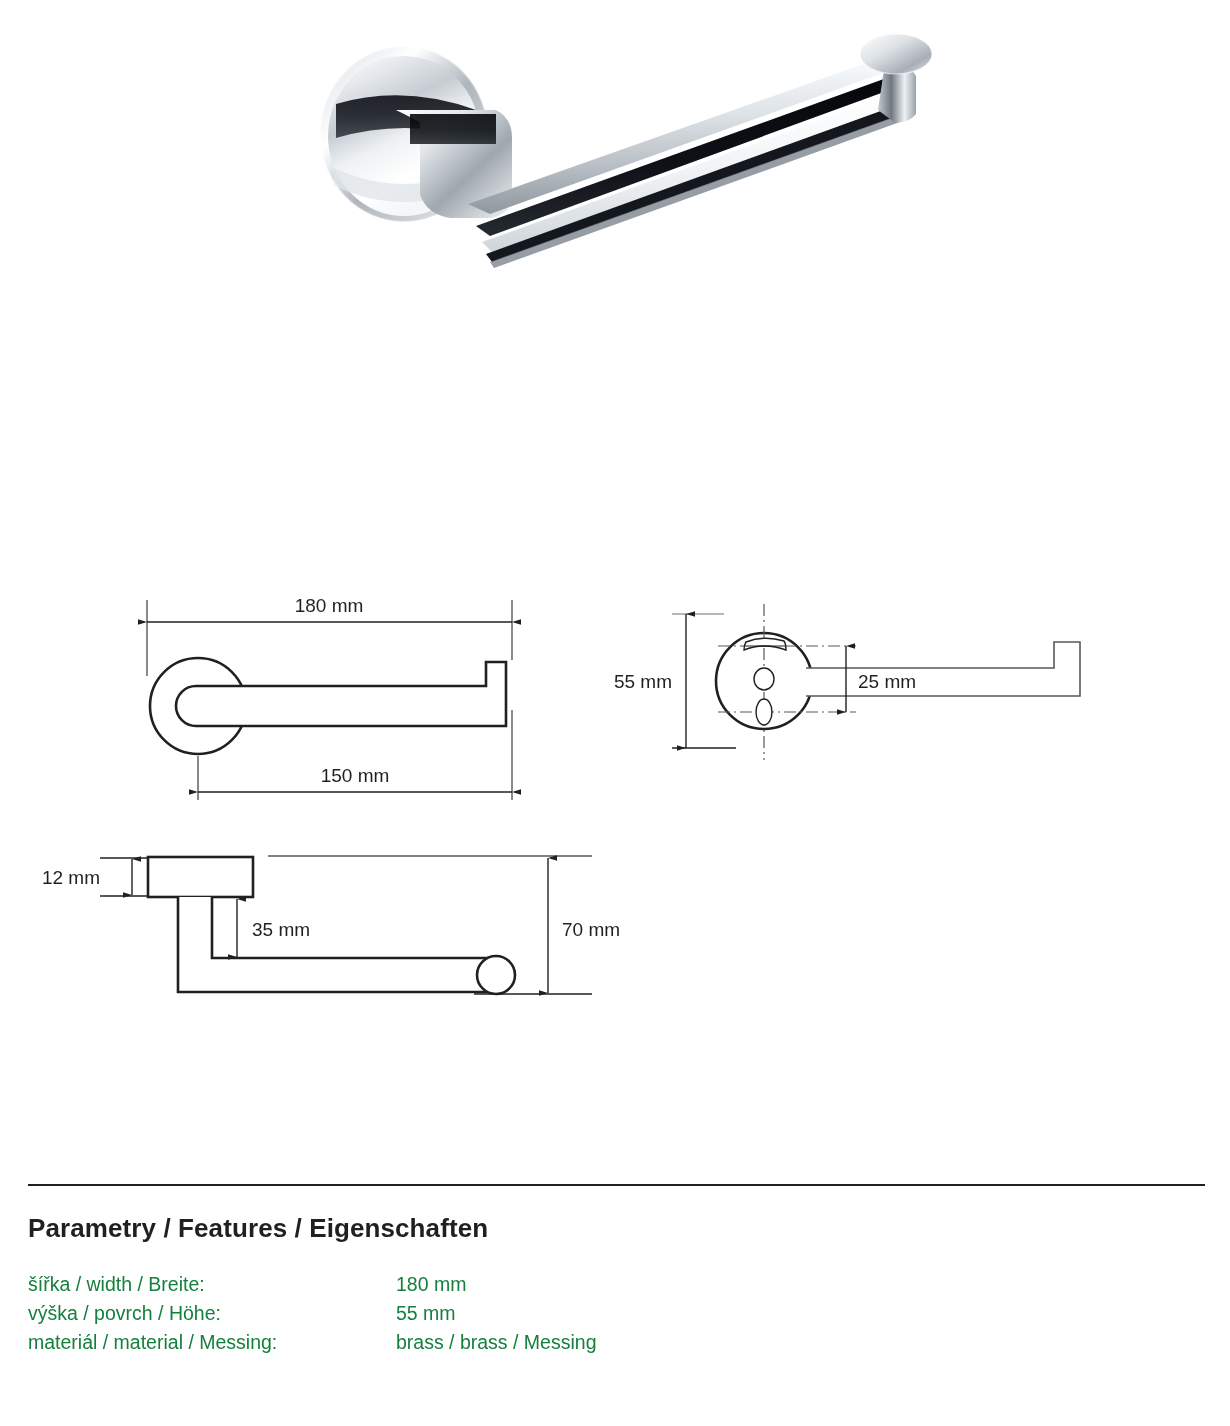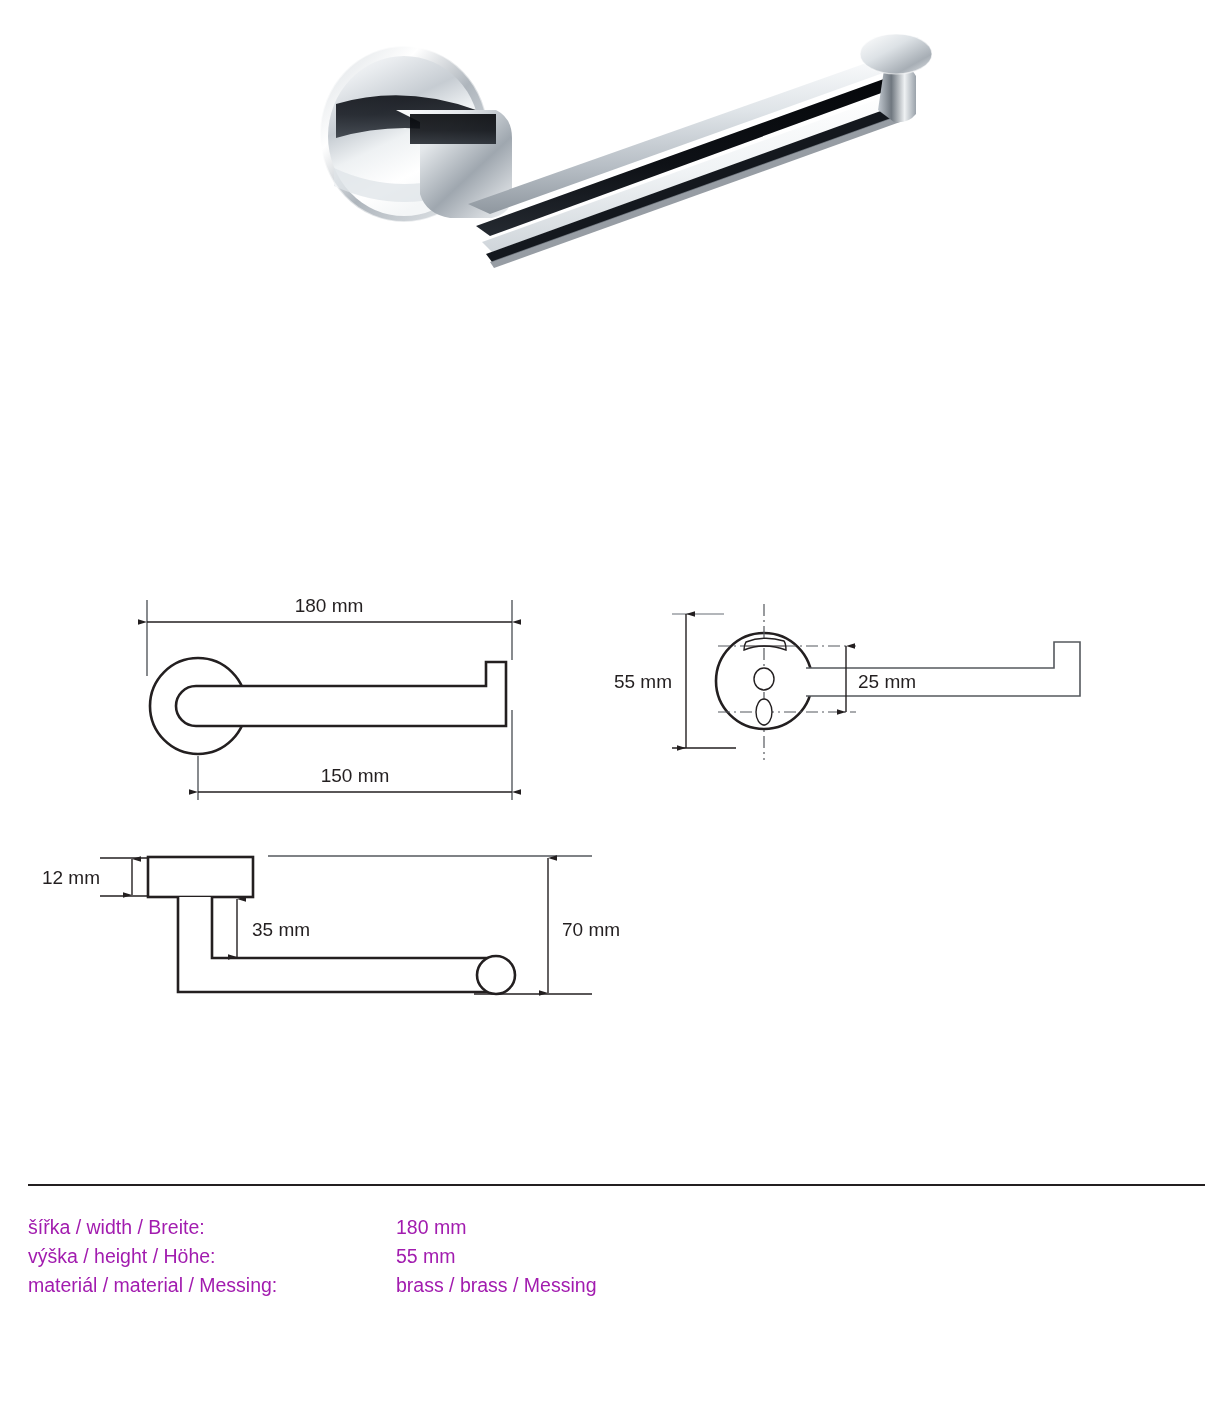--- a/index.html
+++ b/index.html
@@ -32,21 +32,21 @@
   .spec-title{
     font-size:26px;font-weight:bold;letter-spacing:.1px;
     color:#231f20;line-height:1.2;margin:0 0 26px 0;
   }
   .spec-table{border-collapse:collapse;}
   .spec-table td{
     font-size:19.5px;
     line-height:29px;
     padding:0;
     vertical-align:top;
-    color:#a21caf;
+    color:#15803d;
     white-space:nowrap;
   }
   .spec-table td.label{width:368px;padding-right:0;}
   .spec-table td.value{}
 </style>
 </head>
 <body>
 
 <div class="sheet">
 
@@ -237,28 +237,29 @@
         <line x1="474" y1="434" x2="592" y2="434" stroke="#231f20" stroke-width="1.6"></line>
         <line x1="548" y1="298" x2="548" y2="433" stroke="#231f20" stroke-width="1.4" marker-start="url(#arrU)" marker-end="url(#arrD)"></line>
         <text x="562" y="376" font-size="19" fill="#231f20">70 mm</text>
       </g>
     </svg>
   </div>
 
   <div class="divider"></div>
 
   <div class="spec">
+    <div class="spec-title">Parametry / Features / Eigenschaften</div>
     <table class="spec-table">
       <tbody>
         <tr>
           <td class="label">šířka / width / Breite:</td>
           <td class="value">180 mm</td>
         </tr>
         <tr>
-          <td class="label">výška / height / Höhe:</td>
+          <td class="label">výška / povrch / Höhe:</td>
           <td class="value">55 mm</td>
         </tr>
         <tr>
           <td class="label">materiál / material / Messing:</td>
           <td class="value">brass / brass / Messing</td>
         </tr>
       </tbody>
     </table>
   </div>
 

